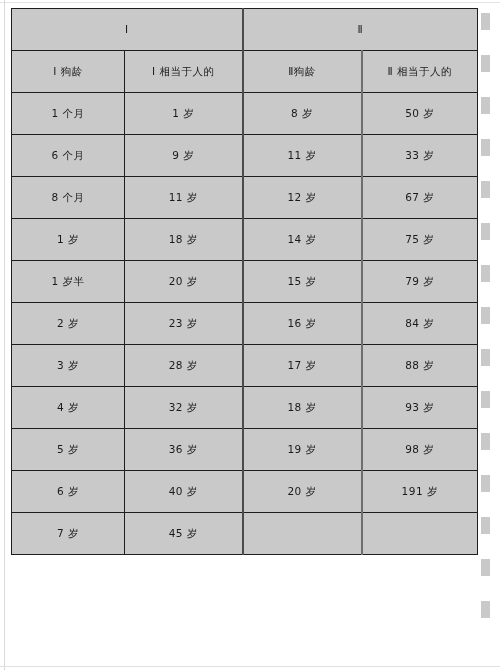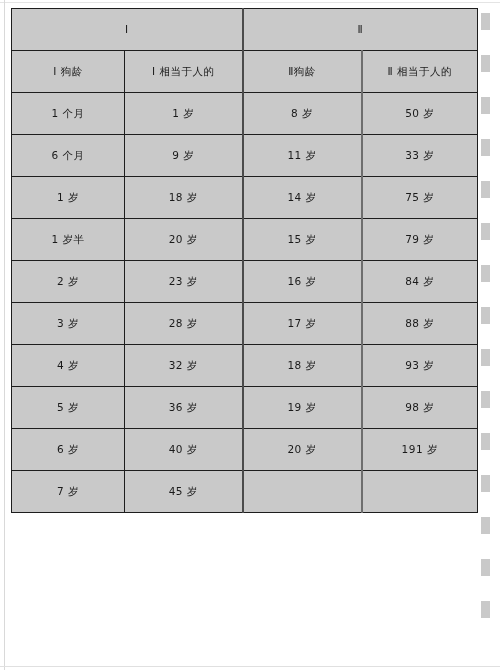--- a/index.html
+++ b/index.html
@@ -136,20 +136,26 @@
             <td>8 岁</td>
             <td class="div-grey-left">50 岁</td>
           </tr>
           <tr>
             <td>6 个月</td>
             <td class="div-thick-right">9 岁</td>
             <td>11 岁</td>
             <td class="div-grey-left">33 岁</td>
           </tr>
           <tr>
+            <td>8 个月</td>
+            <td class="div-thick-right">11 岁</td>
+            <td>12 岁</td>
+            <td class="div-grey-left">67 岁</td>
+          </tr>
+          <tr>
             <td>1 岁</td>
             <td class="div-thick-right">18 岁</td>
             <td>14 岁</td>
             <td class="div-grey-left">75 岁</td>
           </tr>
           <tr>
             <td>1 岁半</td>
             <td class="div-thick-right">20 岁</td>
             <td>15 岁</td>
             <td class="div-grey-left">79 岁</td>

